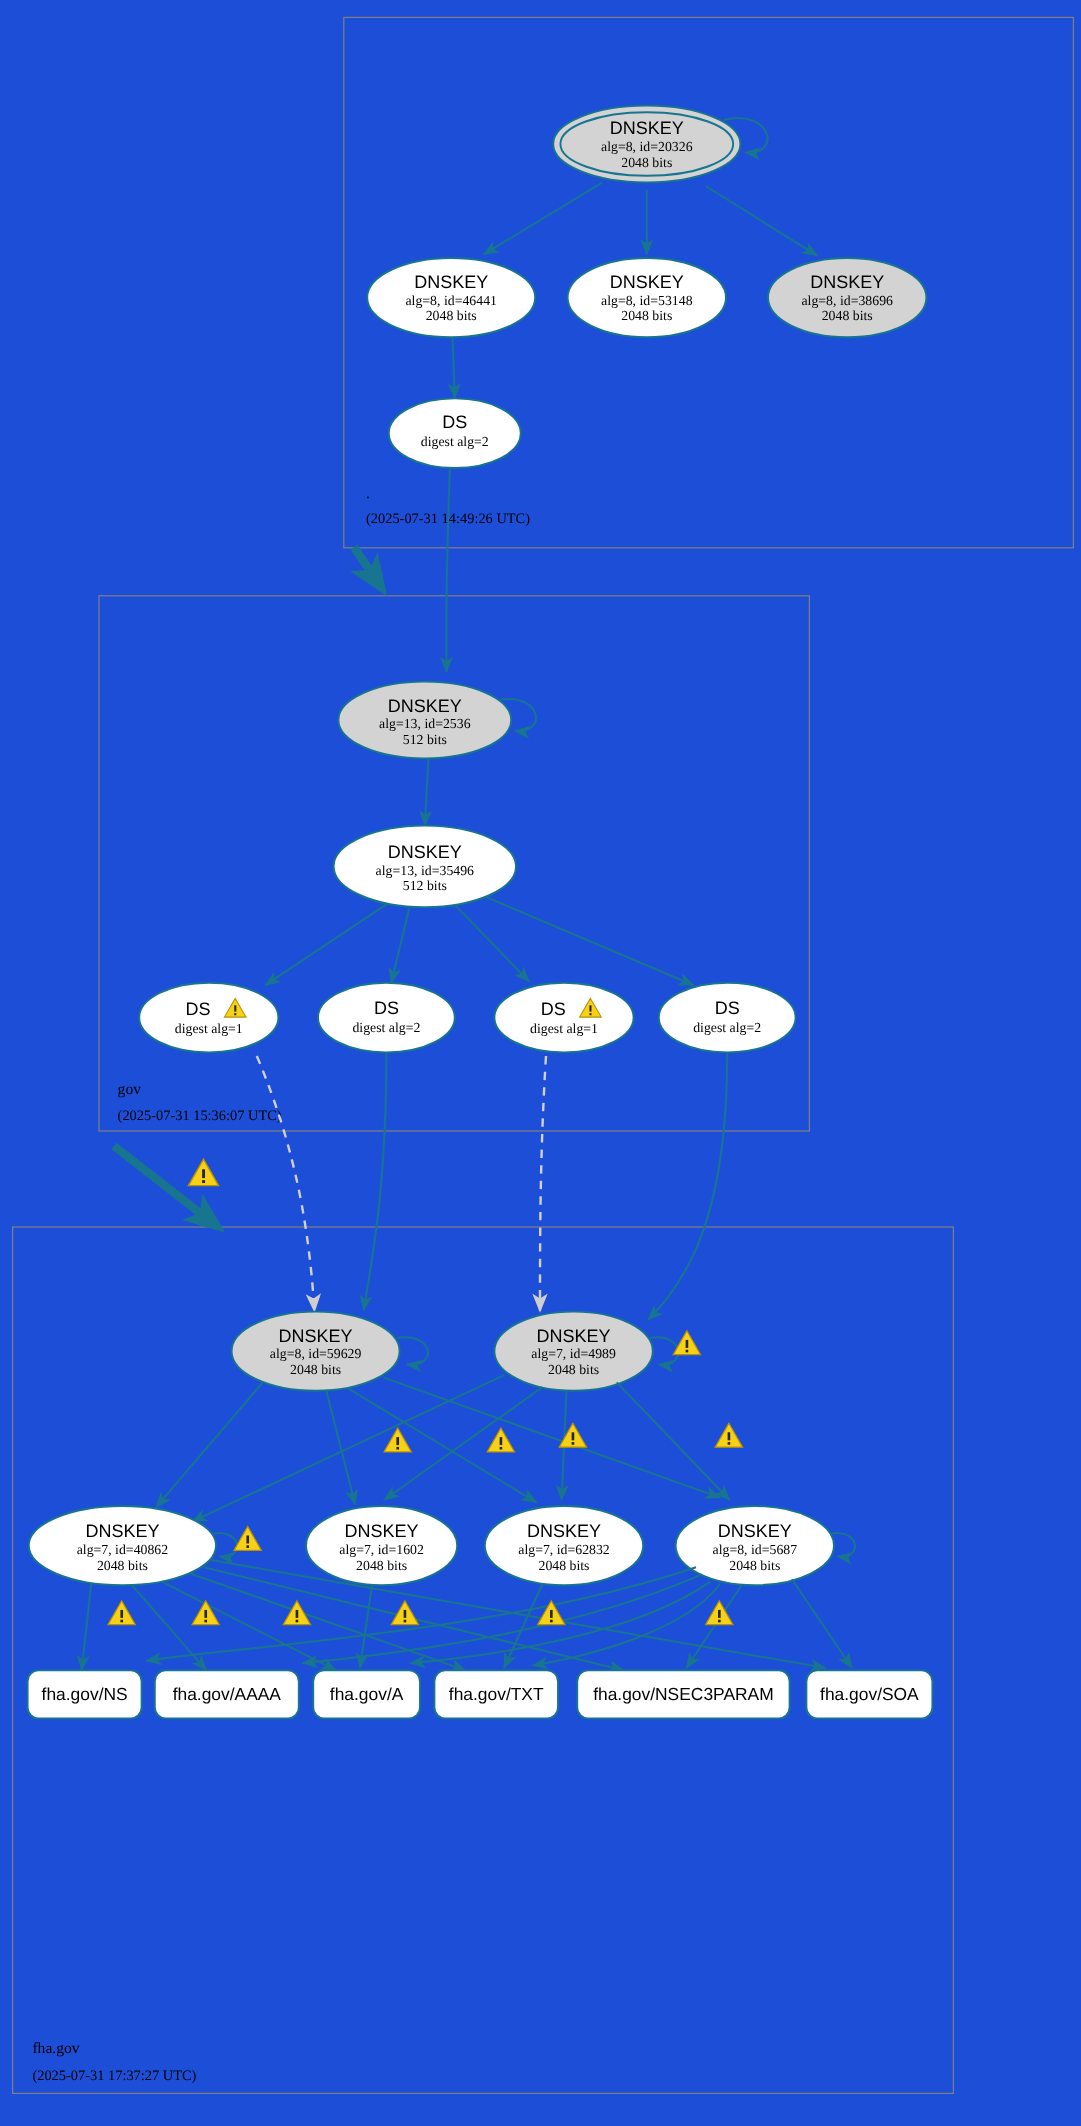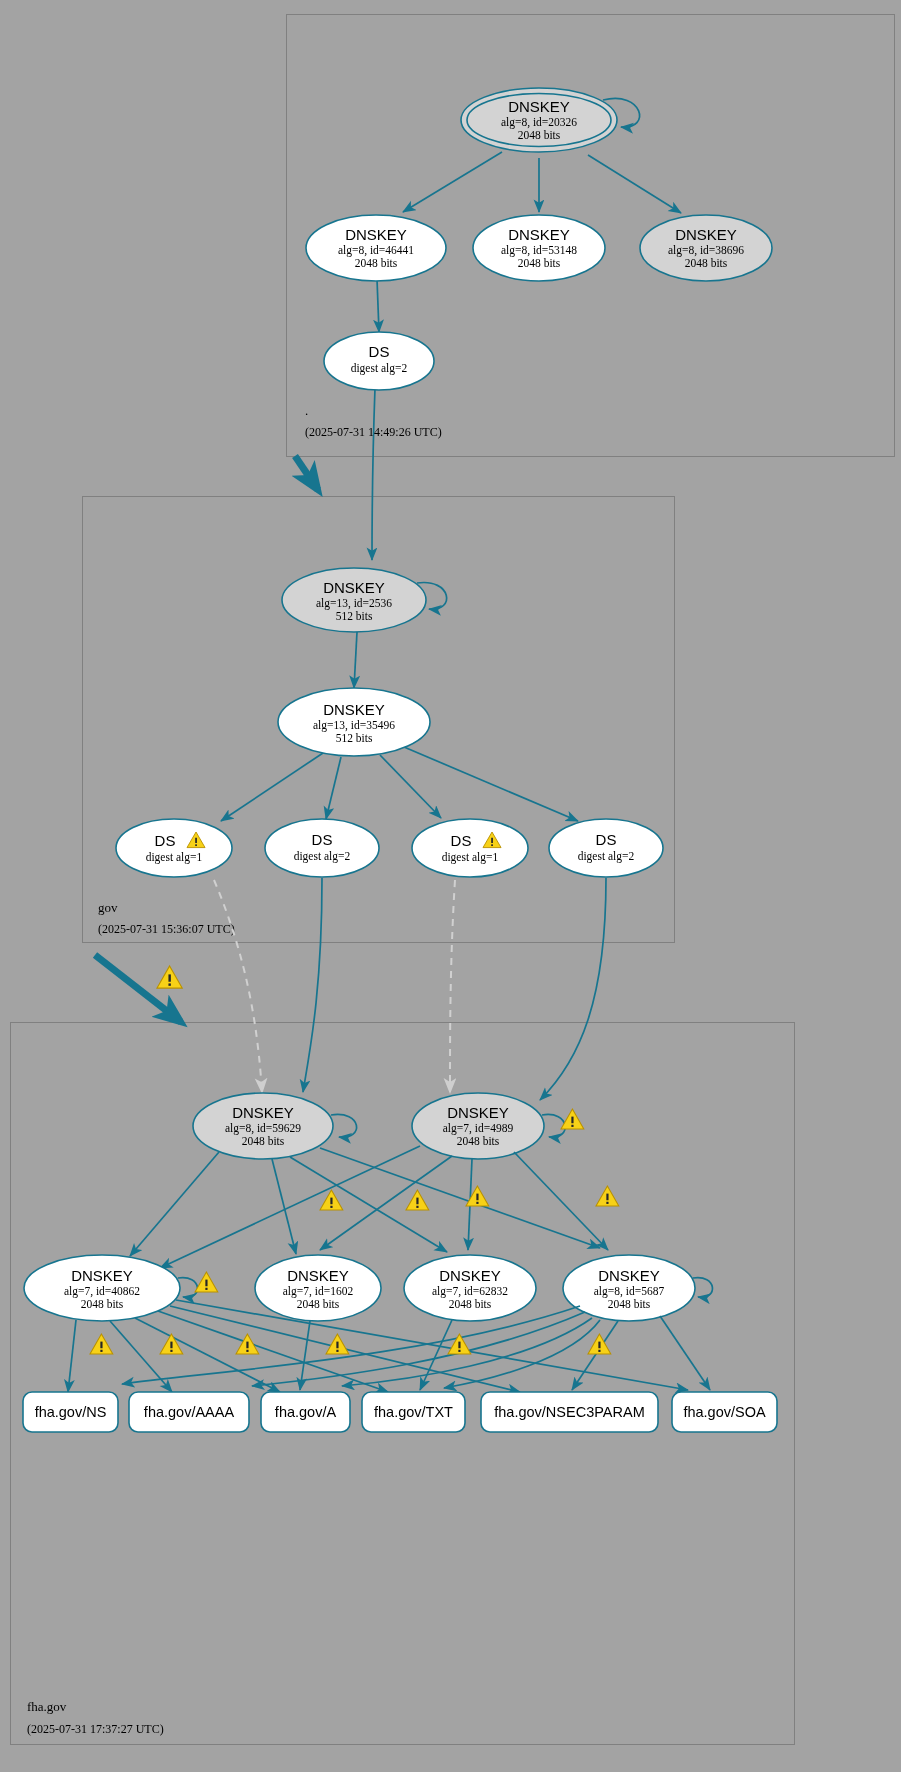--- a/index.html
+++ b/index.html
@@ -1,17 +1,17 @@
 <!DOCTYPE html>
 <html><head>
 <meta charset="utf-8">
 <style>
   html,body{margin:0;padding:0;background:#ffffff;}
   body{font-family:"Liberation Sans",sans-serif;}
-  #stage{position:relative;width:901px;height:1772px;overflow:hidden;background:#a3a3a3;}
+  #stage{position:relative;width:901px;height:1772px;overflow:hidden;background:#1d4ed8;}
   svg#graph{position:absolute;left:0;top:0;width:901px;height:1772px;}
   .zonebox{fill:none;stroke:#808080;stroke-width:1;}
   .ell{stroke:#17758f;stroke-width:1.6;}
   .ell.plain{fill:#ffffff;}
   .ell.gray{fill:#d3d3d3;}
   .rrbox{fill:#ffffff;stroke:#17758f;stroke-width:1.6;}
   .edge{fill:none;stroke:#17758f;stroke-width:1.7;}
   .edge.thick{stroke-width:7;}
   .edge.dash{stroke:#d0d0d0;stroke-width:2;stroke-dasharray:7 6;}
   text{fill:#000000;}

